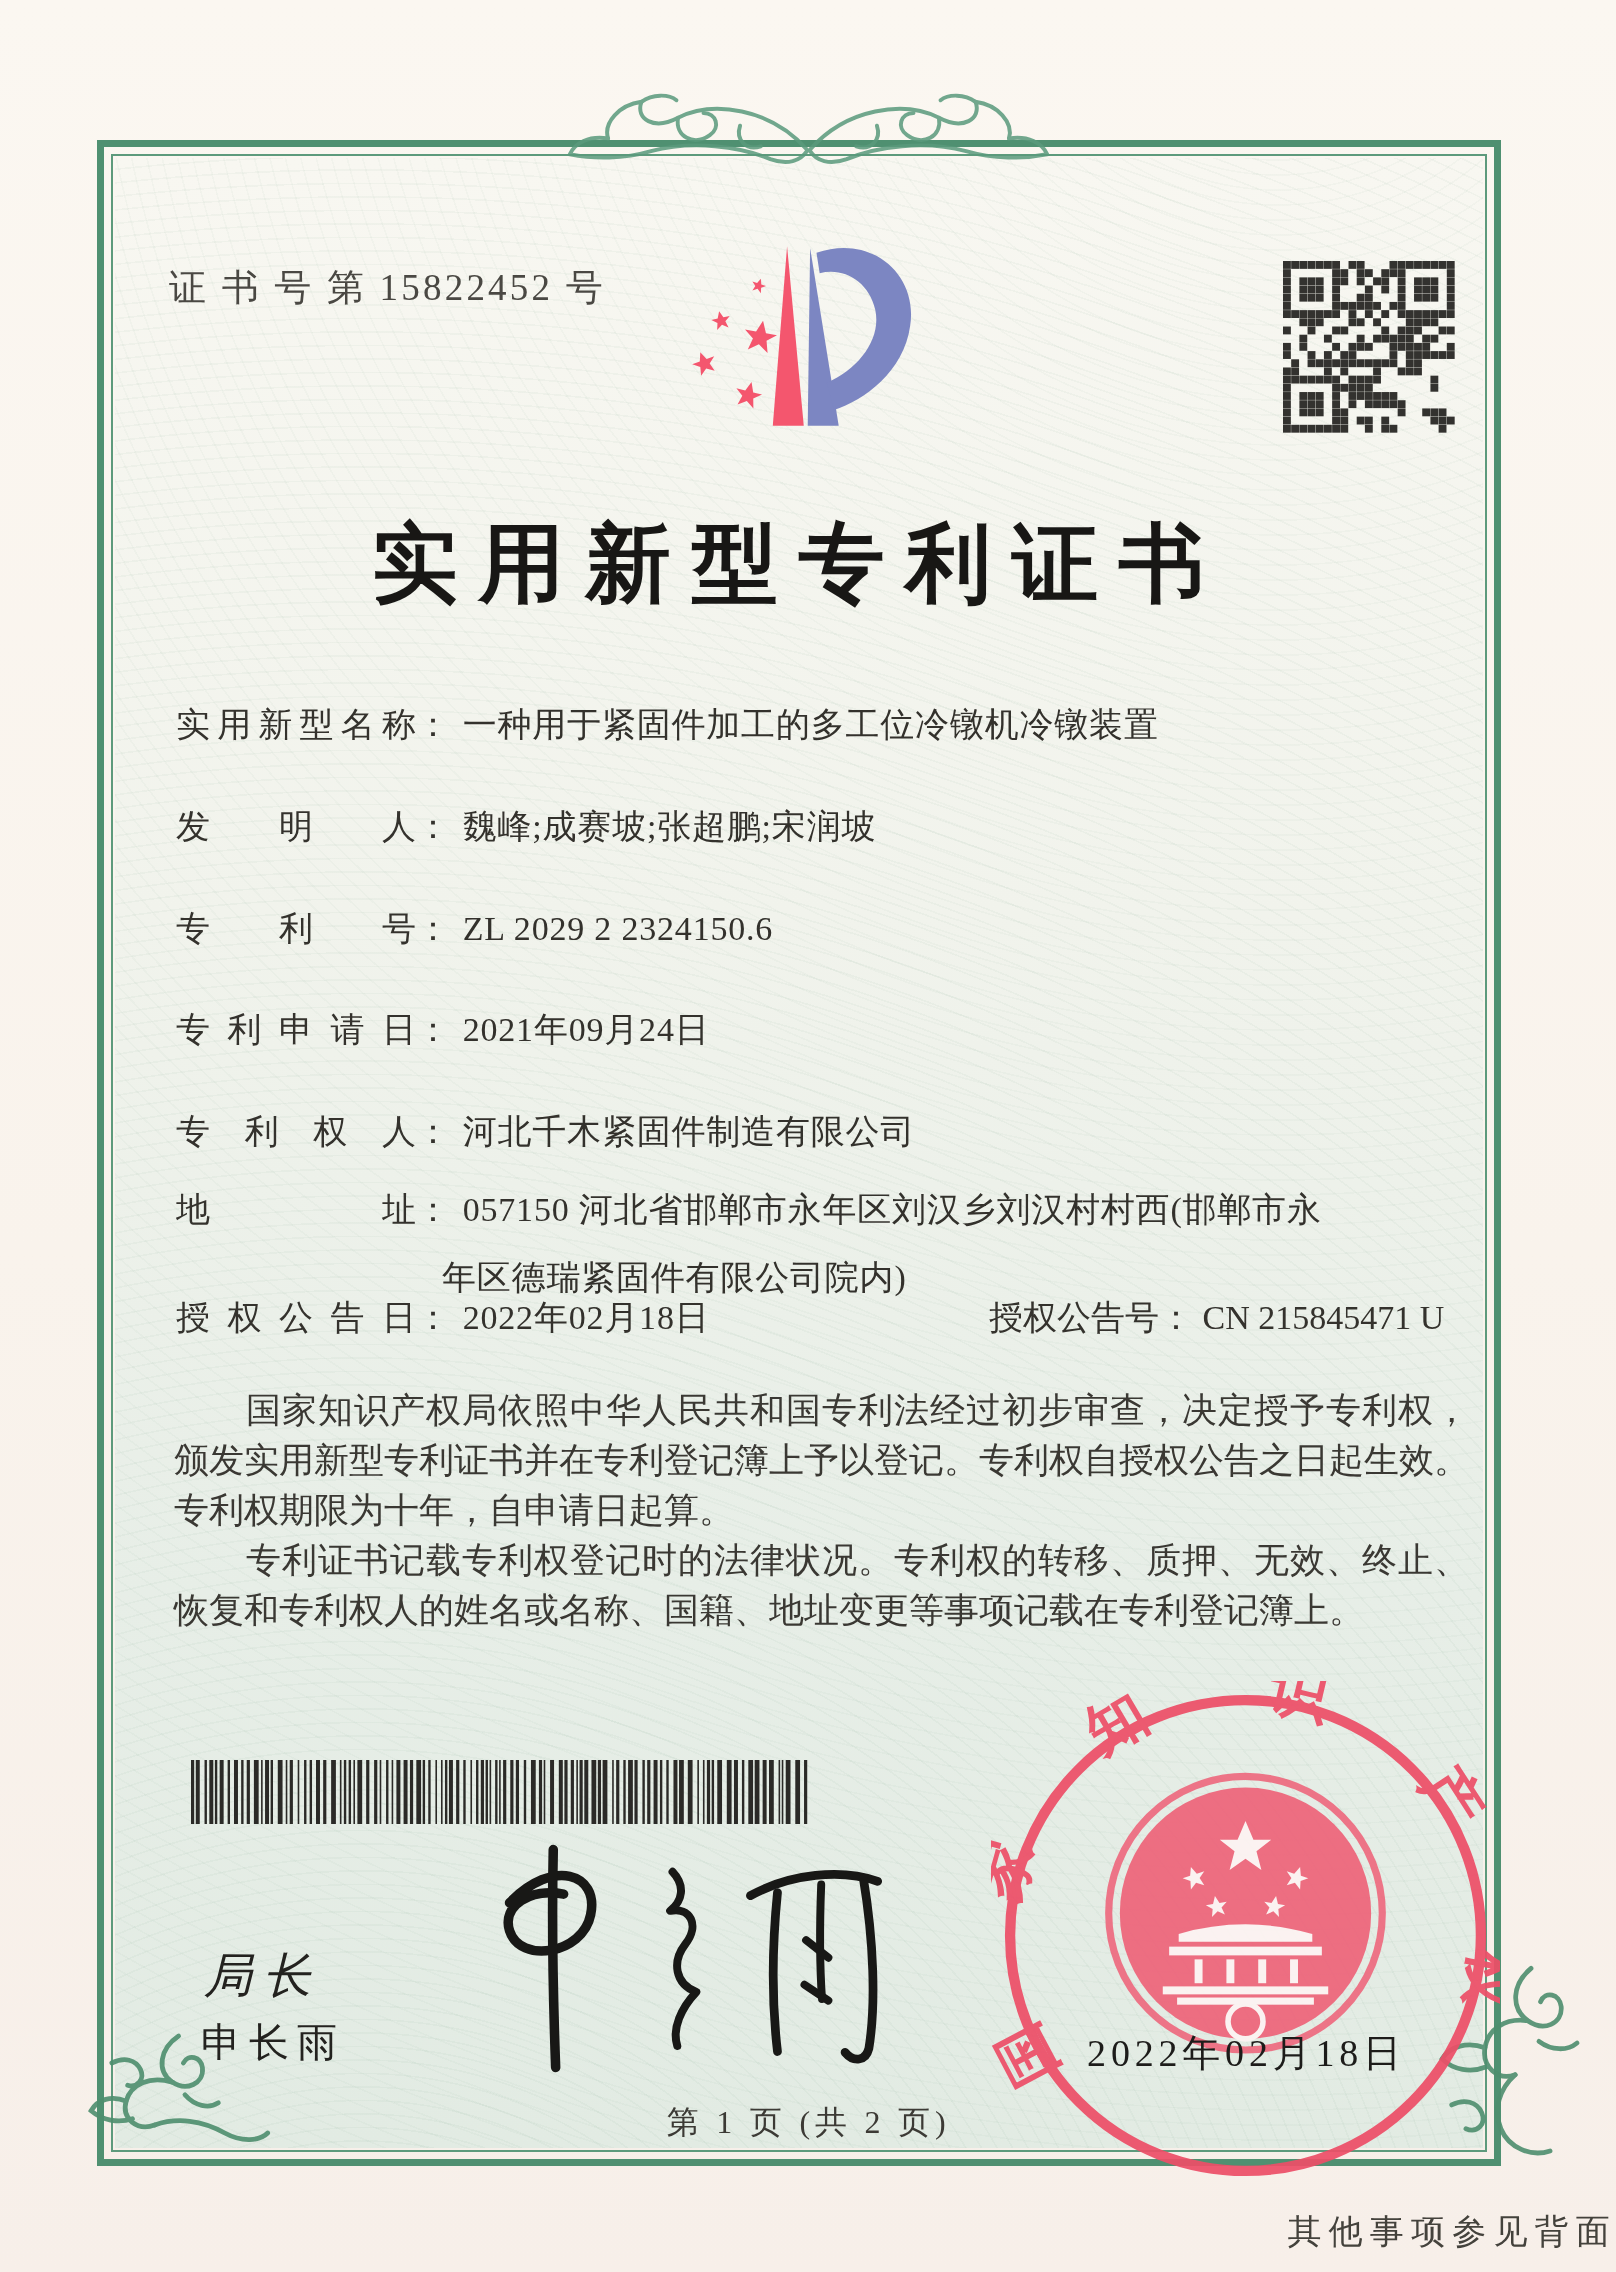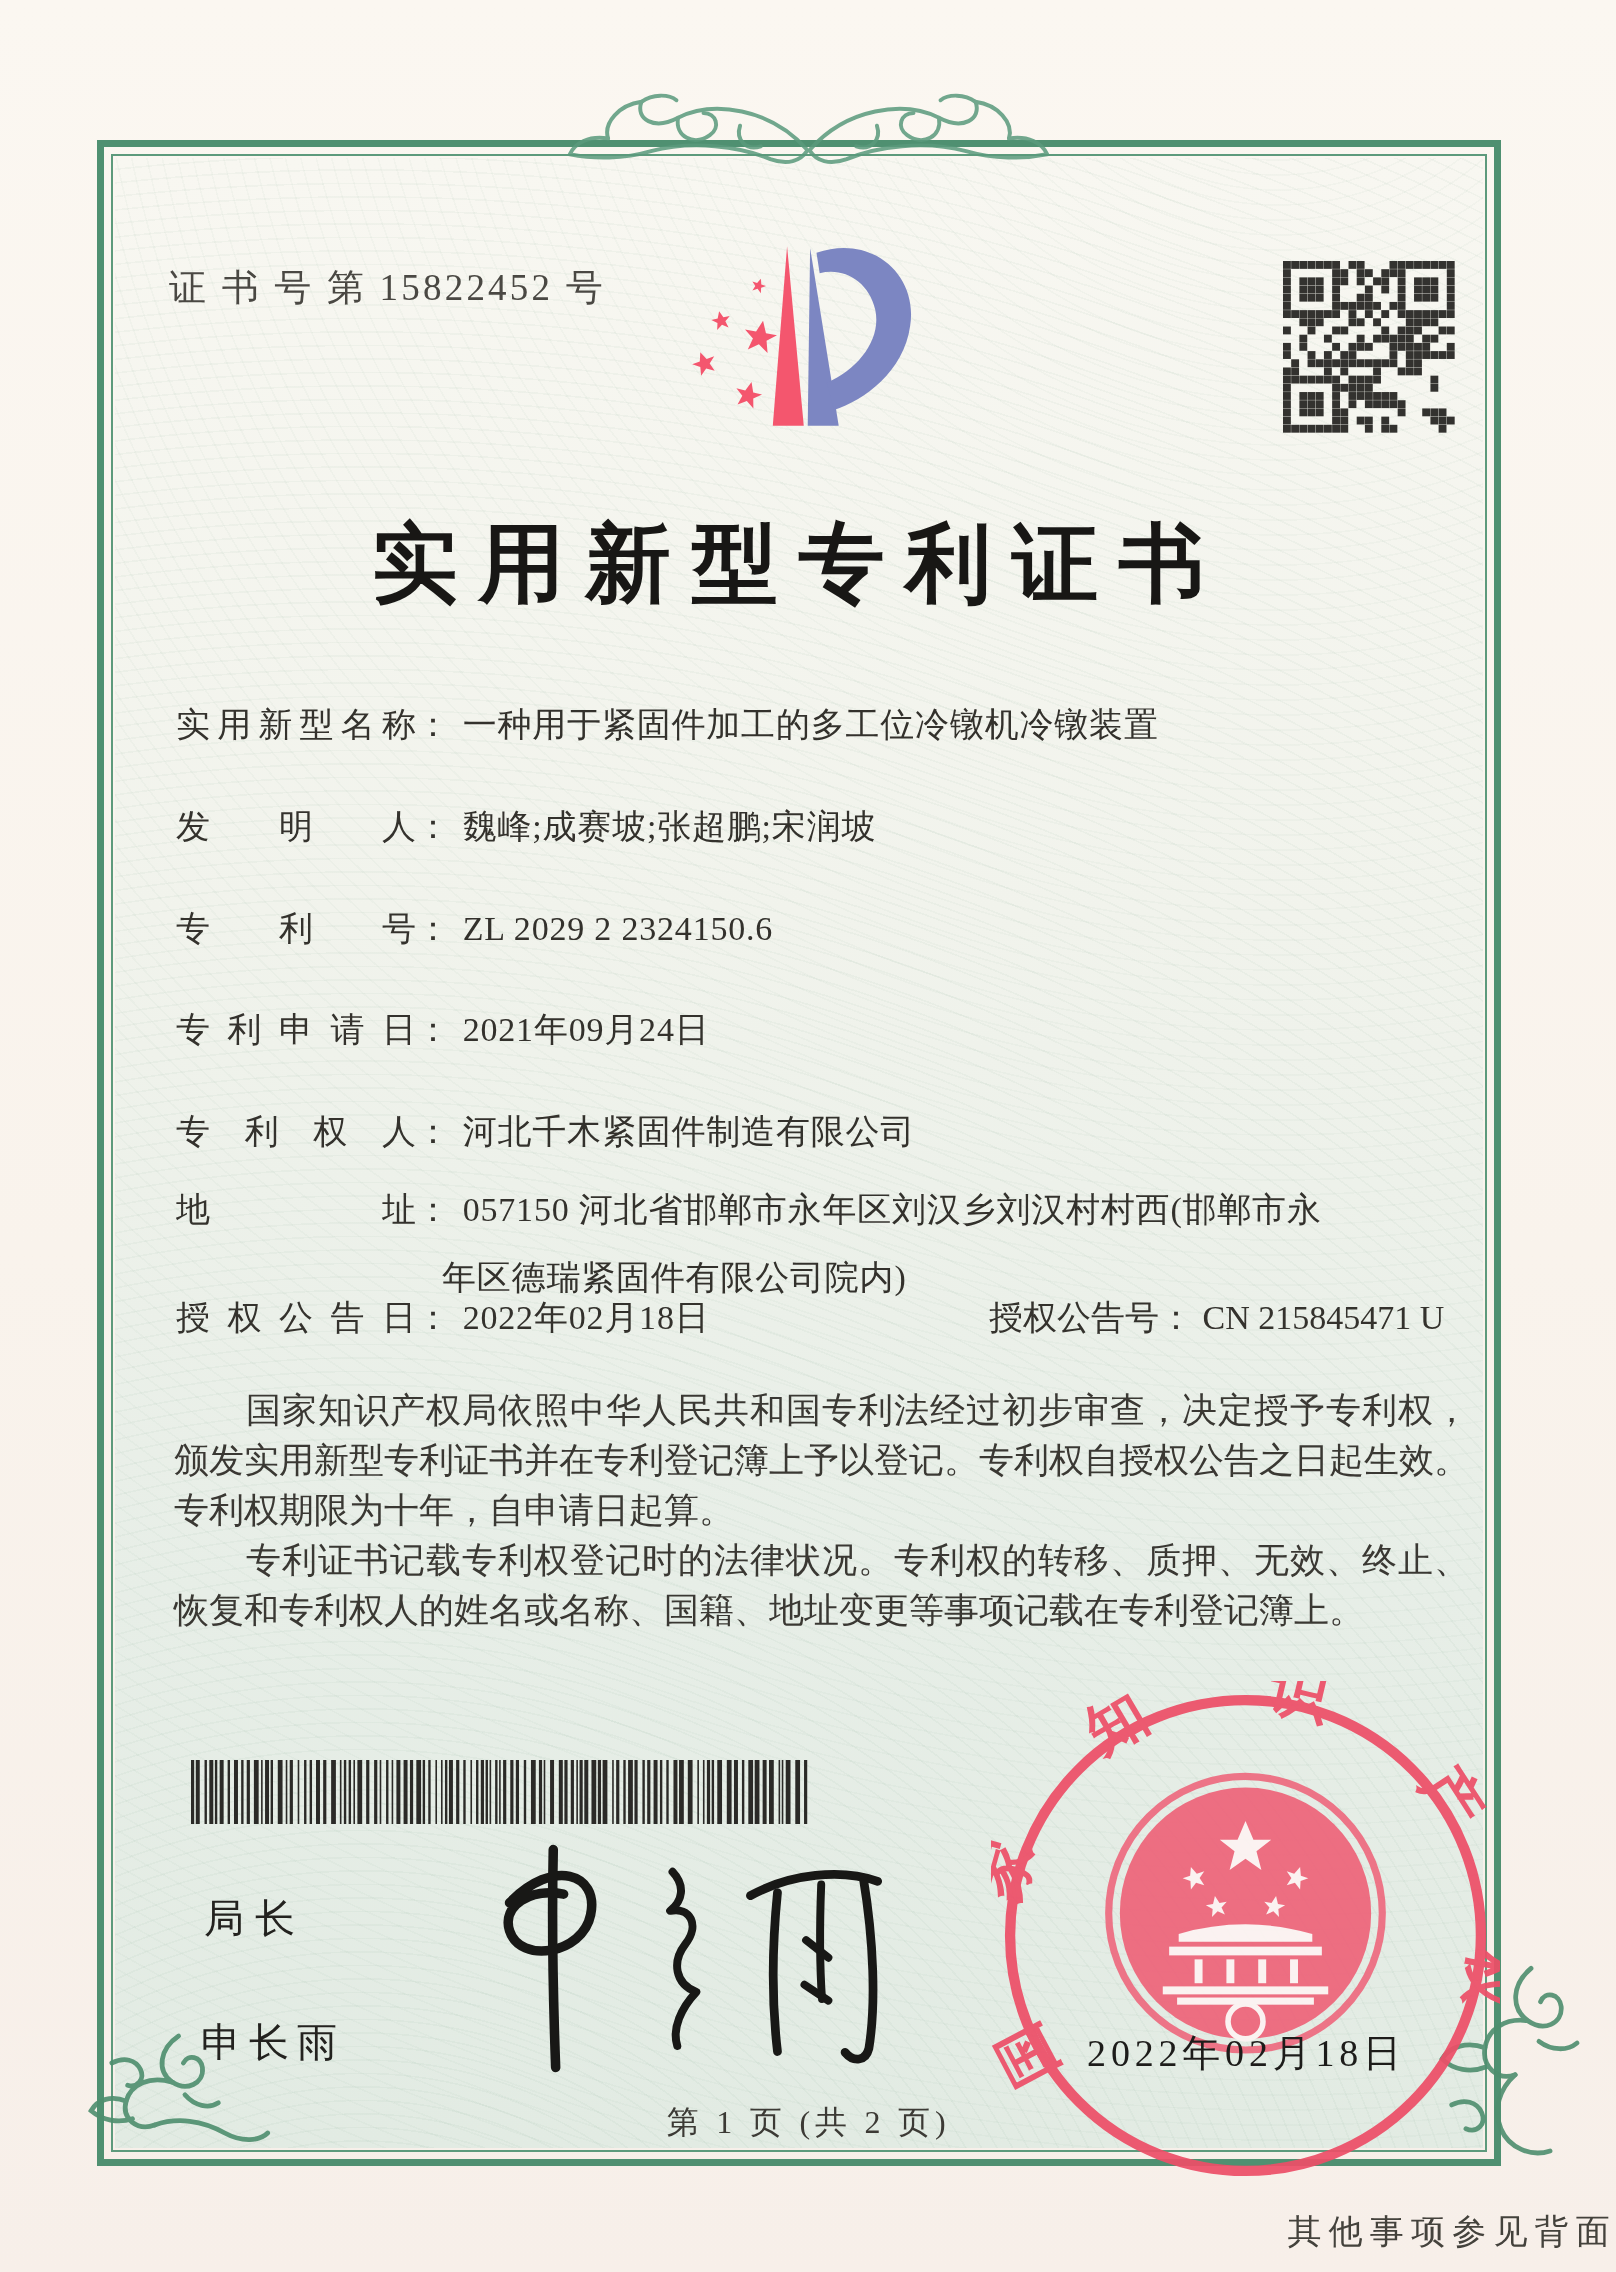--- a/index.html
+++ b/index.html
@@ -32,21 +32,21 @@
          font-size:86px;font-weight:700;letter-spacing:20.7px;color:#181715;}
   .row{position:absolute;left:167px;font-size:34px;color:#34322d;white-space:nowrap;margin-left:9px;}
   .row .lbl{display:inline-block;width:240px;text-align:justify;text-align-last:justify;}
   .row .col{display:inline-block;}
   .row .val{display:inline-block;margin-left:12.7px;letter-spacing:0.8px;color:#33312c;}
   .row .val2{display:block;margin-left:266px;letter-spacing:0.8px;margin-top:21.5px;color:#33312c;}
   .grant2{position:absolute;left:813px;top:0;font-size:34px;white-space:nowrap;}
   .paras{position:absolute;left:166px;top:1386px;width:1295px;font-size:35px;
          line-height:50px;text-align:justify;color:#3a3833;margin-left:8px;}
   .paras p{margin:0;text-indent:72px;}
-  .signer-title{position:absolute;left:204px;top:1891px;font-size:40px;letter-spacing:11px;color:#23221f;}
+  .signer-title{position:absolute;left:204px;top:1944px;font-size:48px;letter-spacing:11px;color:#23221f;font-style:italic;}
   .signer-name{position:absolute;left:201px;top:2015px;font-size:40px;letter-spacing:8px;color:#23221f;}
   .seal-date{position:absolute;left:979px;top:2028px;width:535px;text-align:center;
              font-size:38px;letter-spacing:4.8px;color:#1d1c1a;}
   .page-ind{position:absolute;left:0;top:2101px;width:1617px;text-align:center;
             font-size:32px;letter-spacing:4.8px;color:#3c3a35;}
   .back-note{position:absolute;left:0;top:2209px;width:1617px;text-align:right;
              font-size:34px;letter-spacing:7.2px;color:#44423c;}
   
   .logo{position:absolute;left:683px;top:232px;width:232px;height:216px;}
   .qr{position:absolute;left:1283px;top:261px;width:172px;height:172px;}

